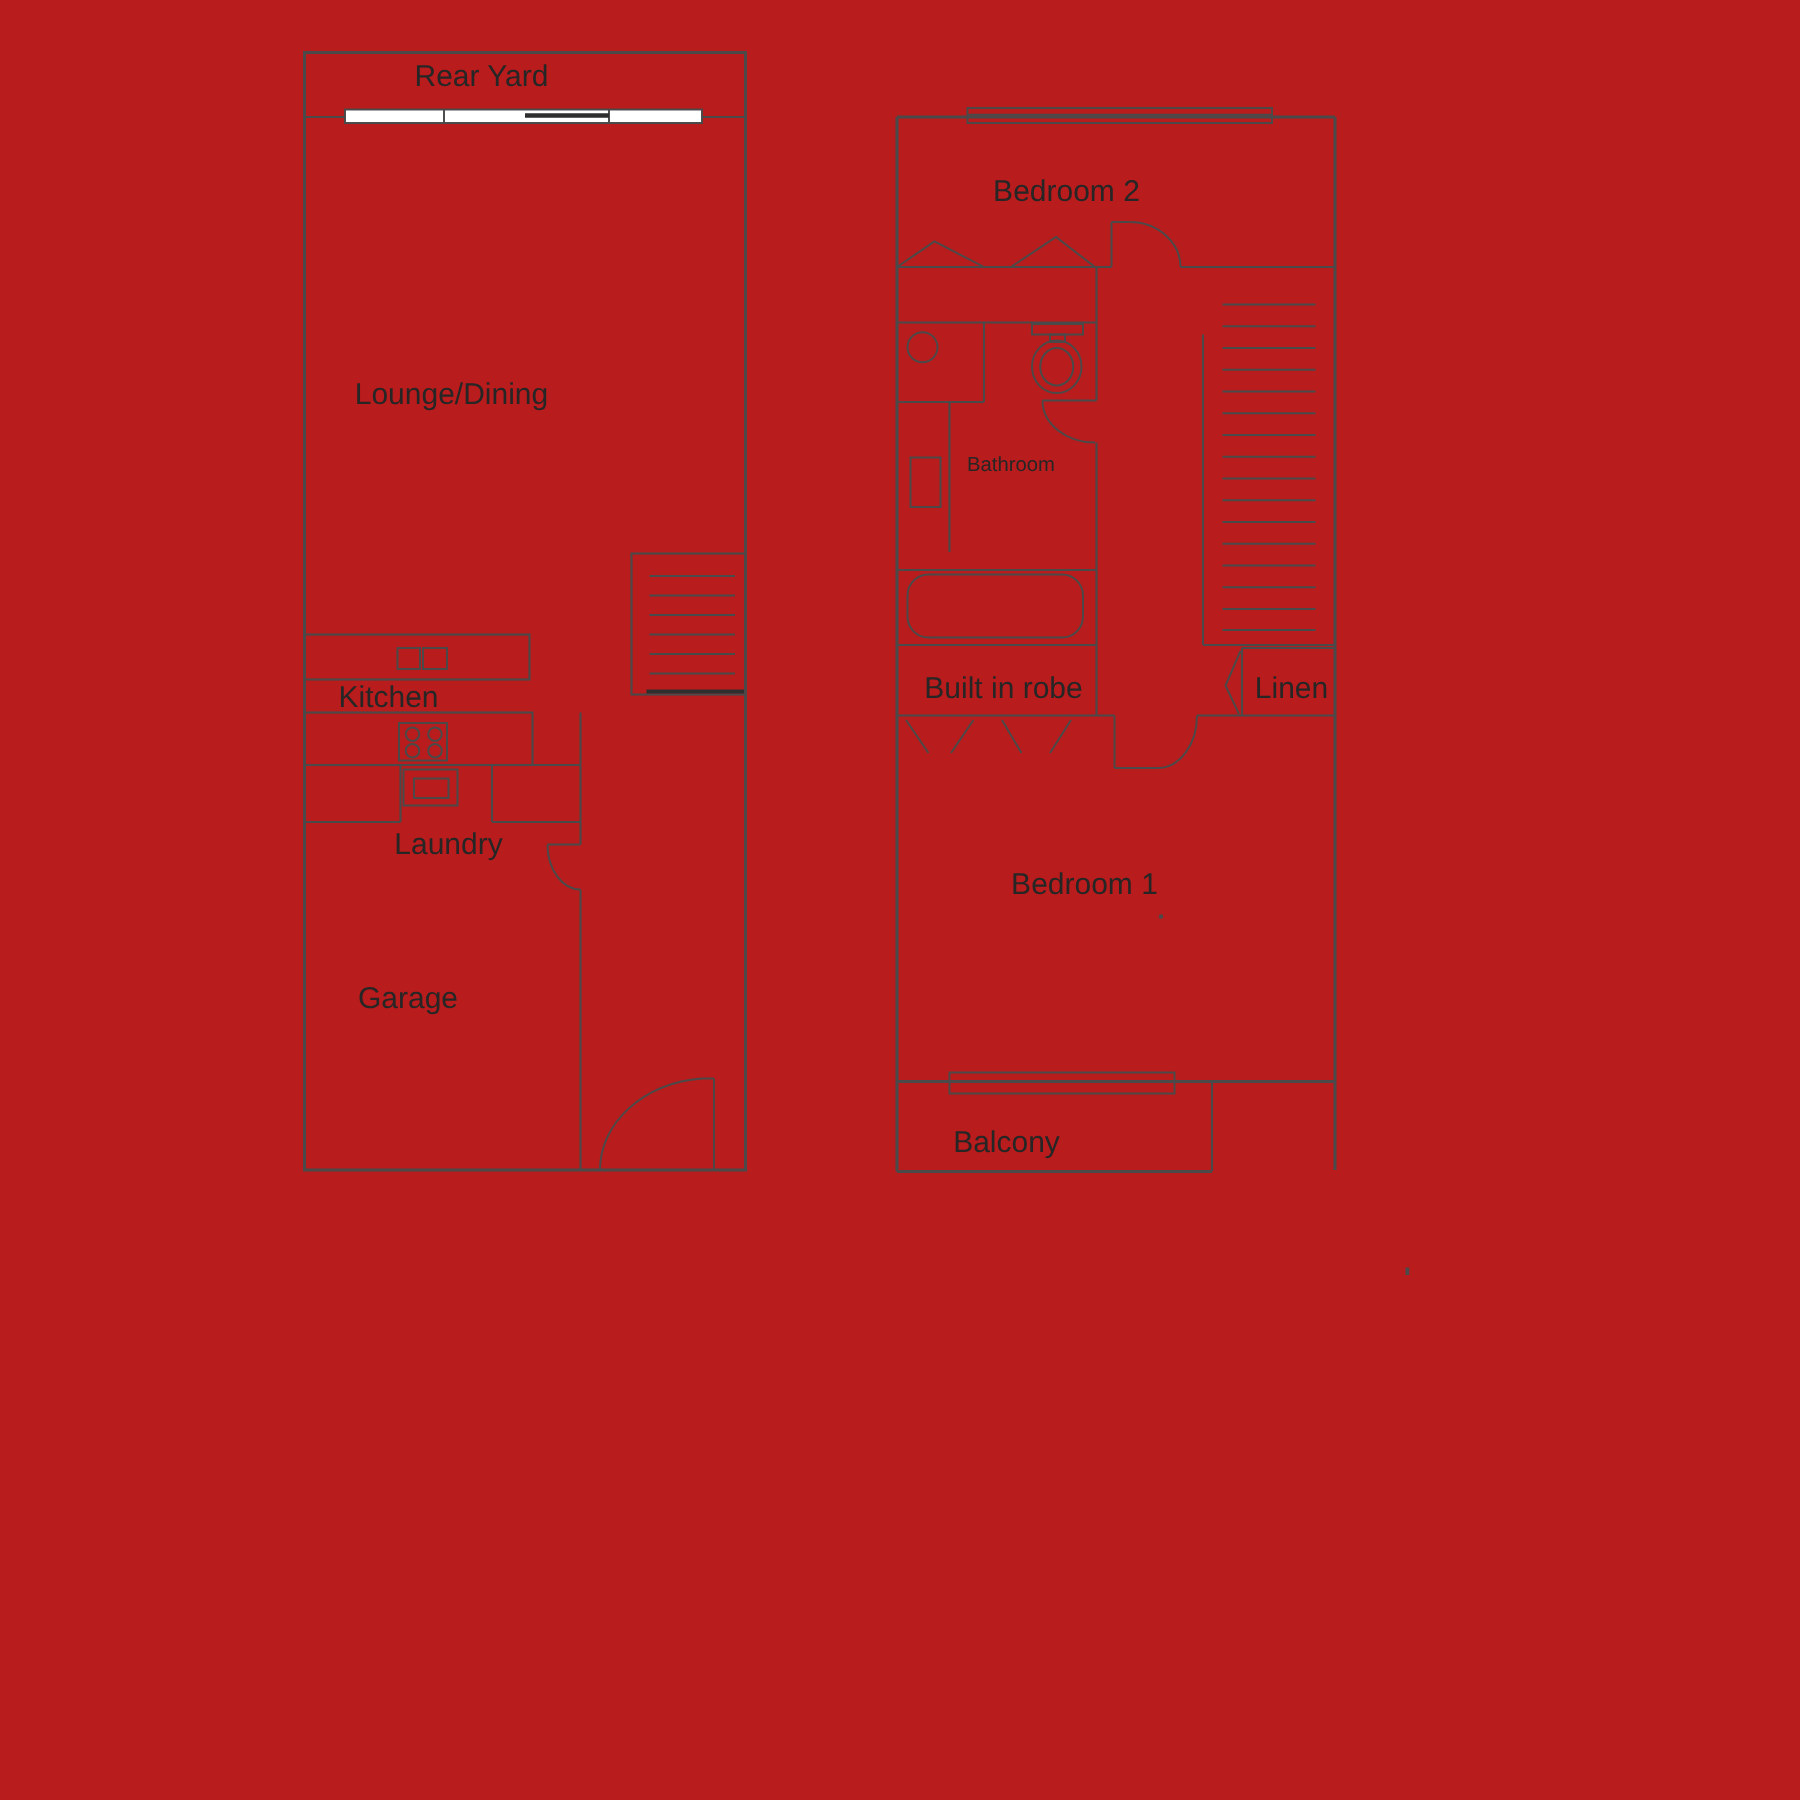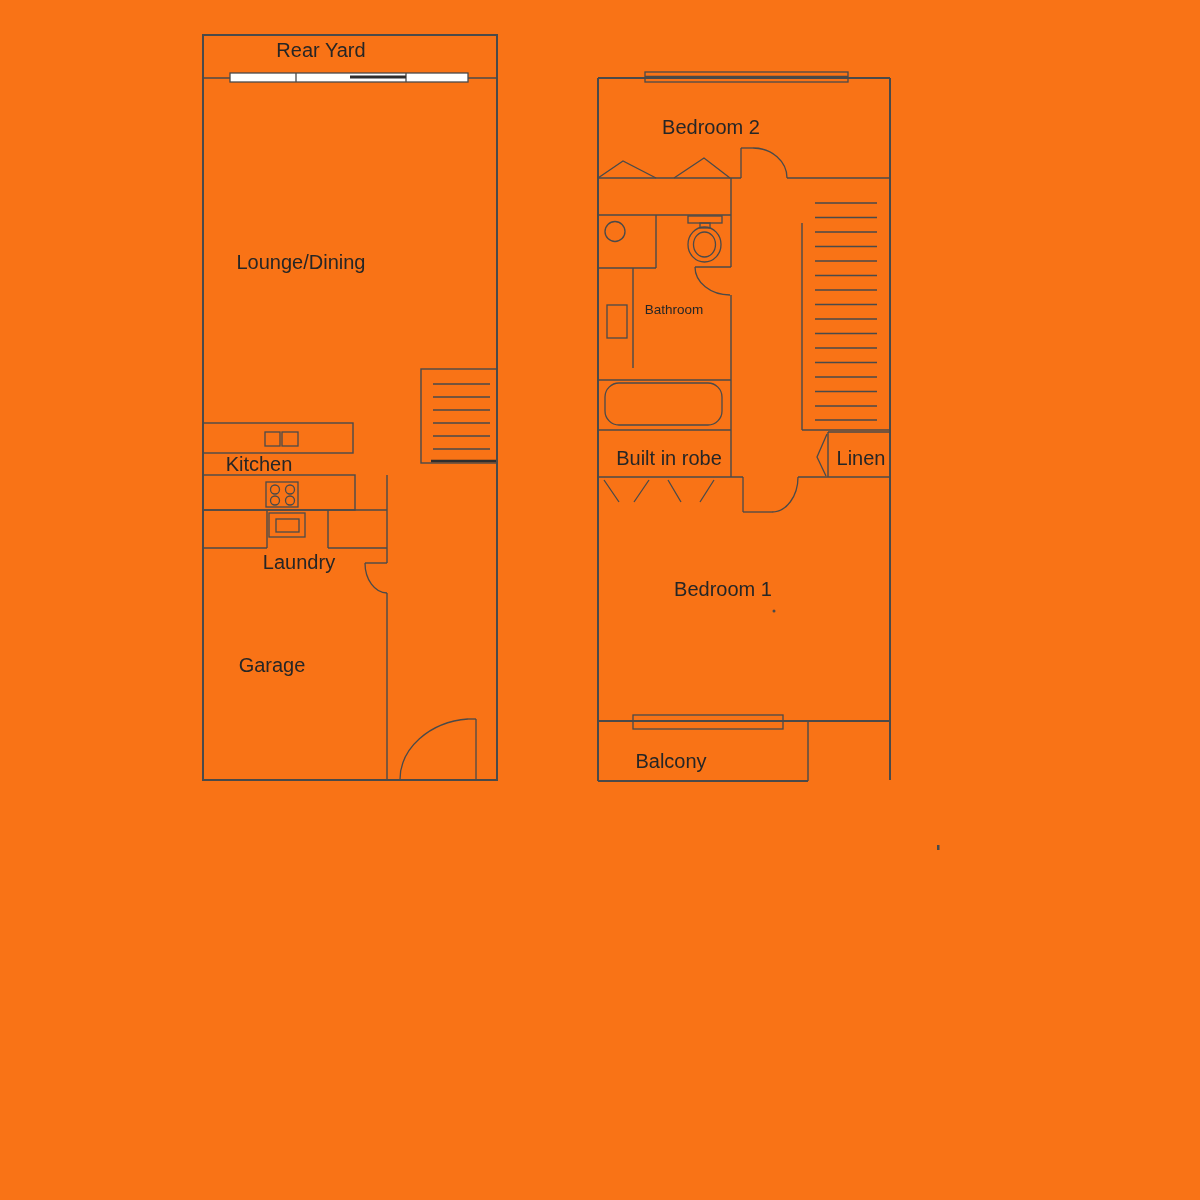--- a/index.html
+++ b/index.html
@@ -7,21 +7,21 @@
     padding: 0;
     background: #ffffff;
     width: 1200px;
     height: 1200px;
     font-family: "Liberation Sans", sans-serif;
   }
   #canvas {
     position: relative;
     width: 1200px;
     height: 1200px;
-    background: #f97316;
+    background: #b91c1c;
     overflow: hidden;
   }
   svg { display: block; }
 
   .wall        { stroke: var(--wall, #4a4a4a); stroke-width: 2;   fill: none; }
   .wall-thin   { stroke: var(--wall, #4a4a4a); stroke-width: 1.4; fill: none; }
   .fixture     { stroke: var(--wall, #4a4a4a); stroke-width: 1.3; fill: none; }
   .fixture-fill{ stroke: var(--wall, #4a4a4a); stroke-width: 1.3; fill: #ffffff; }
   .tread       { stroke: var(--wall, #4a4a4a); stroke-width: 1.3; fill: none; }
   .dark-bar    { stroke: var(--window_bar, #2e2e2e); stroke-width: 3; fill: none; }

